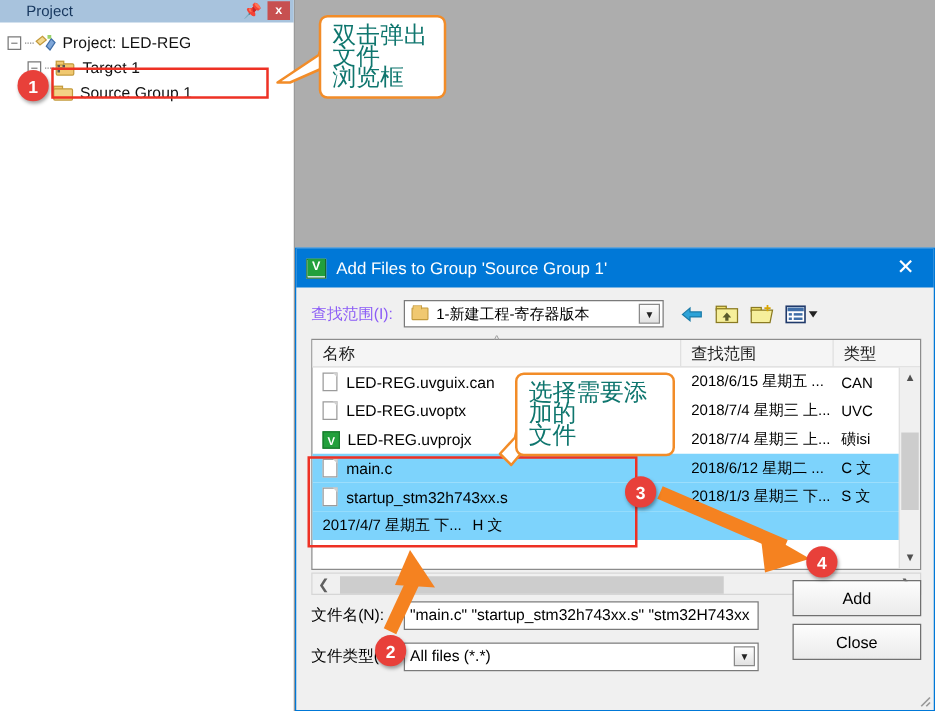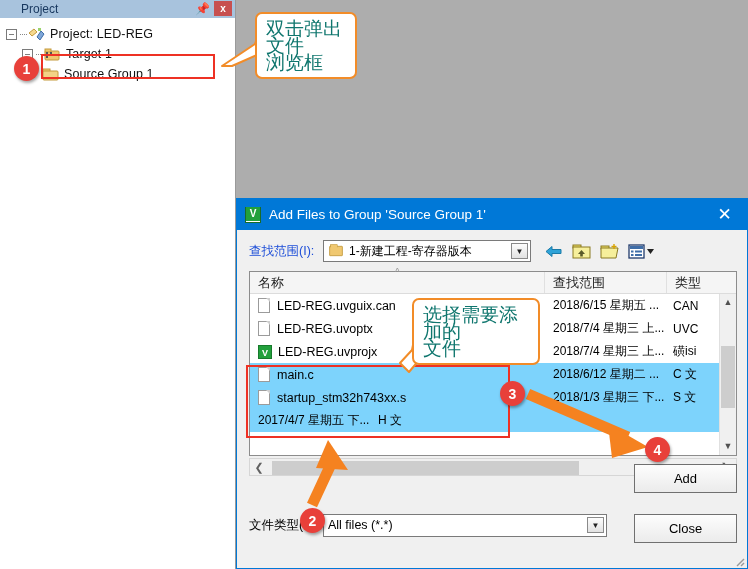--- a/index.html
+++ b/index.html
@@ -119,21 +119,21 @@
   #dialog-title { font-size: 13.5px; }
   #dialog-close {
     position: absolute; right: 0; top: 0; width: 45px; height: 31px;
     color: #fff; font-size: 17px; text-align: center; line-height: 31px;
     cursor: pointer; font-family: "DejaVu Sans", sans-serif;
   }
 
   #lookin-row {
     display: flex; align-items: center; height: 34px; padding: 0 12px; margin-top: 4px;
   }
-  #lookin-label { font-size: 12.5px; color: #1d4ed8; width: 74px; flex: 0 0 auto; }
+  #lookin-label { font-size: 12.5px; color: #8b5cf6; width: 74px; flex: 0 0 auto; }
   #lookin-combo {
     width: 208px; height: 22px; background: #fff; border: 1px solid #7a7a7a;
     display: flex; align-items: center; position: relative; flex: 0 0 auto;
   }
   #lookin-combo .folder { margin: 0 5px 0 4px; transform: scale(.85); }
   #lookin-text { font-size: 12px; color: #000; white-space: nowrap; }
   .combo-arrow {
     position: absolute; right: 2px; top: 2px; width: 17px; height: 16px;
     background: linear-gradient(#fdfdfd,#e2e2e2); border: 1px solid #8a8a8a;
     display: flex; align-items: center; justify-content: center;
@@ -225,21 +225,21 @@
   }
   #ftype-select span { line-height: 21px; }
 
   .dlg-btn {
     position: absolute; left: 397px; width: 103px; height: 29px;
     background: linear-gradient(#fdfdfd,#ebebeb); border: 1px solid #707070;
     font-size: 13px; color: #000; display: flex; align-items: center;
     justify-content: center; cursor: pointer;
   }
   #add-btn { top: 265px; }
-  #close-btn { top: 315px; }
+  #close-btn { top: 300px; }
 
   #resize-grip {
     position: absolute; right: 2px; bottom: 2px; width: 13px; height: 13px;
     cursor: nwse-resize;
   }
 </style>
 </head>
 <body>
 
 <div id="project-panel">
@@ -422,20 +422,24 @@
       <div class="vbtn" style="position:absolute;bottom:0;left:0;right:0">▼</div>
     </div>
   </div>
 
   <div id="hscroll">
     <div class="hbtn">❮</div>
     <div id="hthumb"></div>
     <div class="hbtn" id="hright">❯</div>
   </div>
 
+  <div id="fname-row">
+    <span class="blabel">文件名(N):</span>
+    <div id="fname-input">"main.c" "startup_stm32h743xx.s" "stm32H743xx</div>
+  </div>
 
   <div id="ftype-row">
     <span class="blabel">文件类型(T):</span>
     <div id="ftype-select">
       <span>All files (*.*)</span>
       <span class="combo-arrow">▼</span>
     </div>
   </div>
 
   <div class="dlg-btn" id="add-btn">Add</div>

